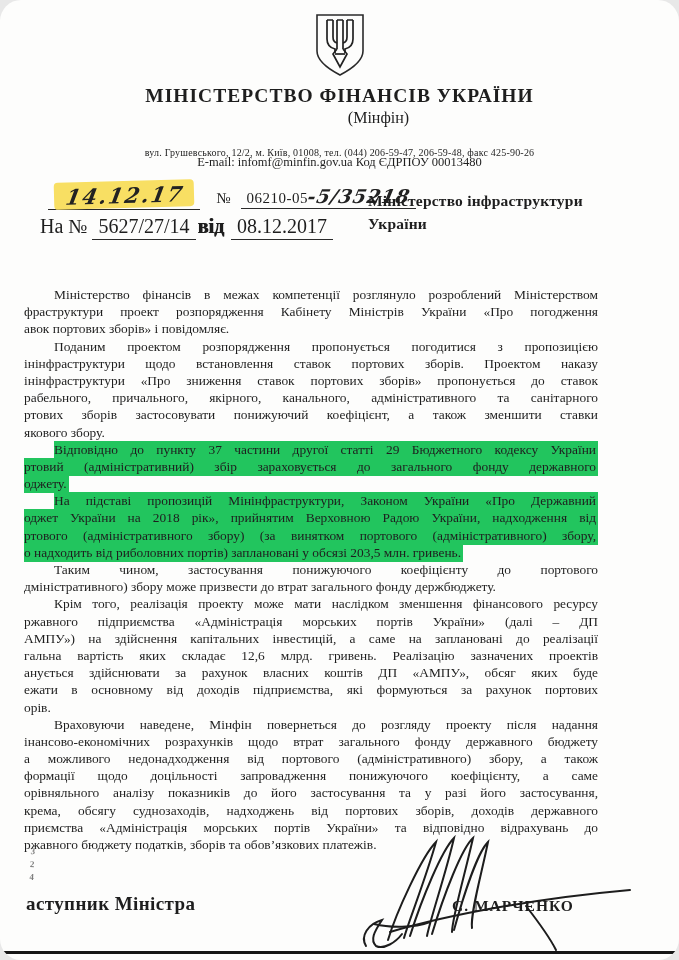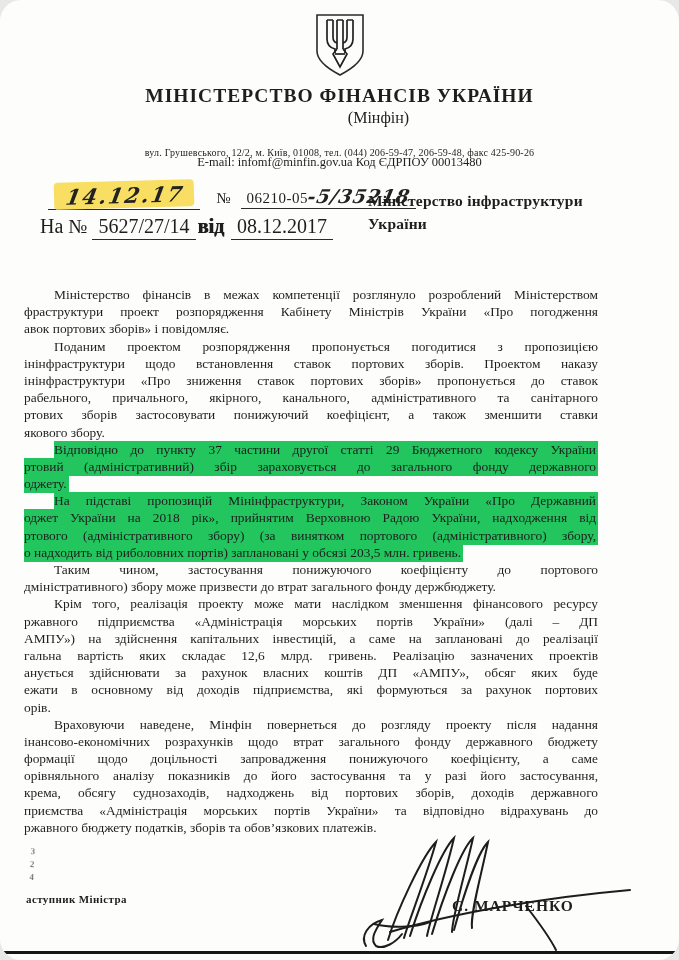--- a/index.html
+++ b/index.html
@@ -33,21 +33,21 @@
   .vid{font-weight:bold;text-shadow:.6px 0 #1e1e1e;margin:0 2px;}
   
   .addressee{top:189px;left:368px;font-size:15.5px;font-weight:bold;line-height:23px;letter-spacing:.2px;}
   
   .body{top:286px;left:24px;width:574px;font-size:13.4px;line-height:17.2px;}
   .line{height:17.2px;text-align:justify;text-align-last:justify;white-space:nowrap;}
   .line.last{text-align-last:left;}
   .line.indent{text-indent:30px;}
   .hl{background:#22c55e;padding:1px 2px 2px 0;}
   
-  .sig-pos{top:893px;left:26px;font-size:11px;font-weight:bold;letter-spacing:.4px;}
+  .sig-pos{top:893px;left:26px;font-size:19px;font-weight:bold;letter-spacing:.4px;}
   .sig-note{top:915px;left:28px;font-size:13px;color:#666;letter-spacing:1px;opacity:.75;margin-top:48px;}
   .sig-name{top:897px;left:452px;font-size:15.5px;font-weight:bold;letter-spacing:1px;}
   .sig-svg{top:828px;left:330px;}
   .margin-marks{top:845px;left:30px;font-size:9px;line-height:13px;color:#3a3a3a;
                 opacity:.65;transform:rotate(3deg);font-weight:bold;}
   .bottom-line{top:951px;left:0;width:100%;height:3px;background:#161616;}
 </style>
 </head>
 <body>
 
@@ -111,20 +111,21 @@
       <div class="line last"><span>дміністративного) збору може призвести до втрат загального фонду держбюджету.</span></div>
       <div class="line indent"><span>Крім того, реалізація проекту може мати наслідком зменшення фінансового ресурсу</span></div>
       <div class="line"><span>ржавного підприємства «Адміністрація морських портів України» (далі – ДП</span></div>
       <div class="line"><span>АМПУ») на здійснення капітальних інвестицій, а саме на заплановані до реалізації</span></div>
       <div class="line"><span>гальна вартість яких складає 12,6 млрд. гривень. Реалізацію зазначених проектів</span></div>
       <div class="line"><span>анується здійснювати за рахунок власних коштів ДП «АМПУ», обсяг яких буде</span></div>
       <div class="line"><span>ежати в основному від доходів підприємства, які формуються за рахунок портових</span></div>
       <div class="line last"><span>орів.</span></div>
       <div class="line indent"><span>Враховуючи наведене, Мінфін повернеться до розгляду проекту після надання</span></div>
       <div class="line"><span>інансово-економічних розрахунків щодо втрат загального фонду державного бюджету</span></div>
+      <div class="line"><span>а можливого недонадходження від портового (адміністративного) збору, а також</span></div>
       <div class="line"><span>формації щодо доцільності запровадження понижуючого коефіцієнту, а саме</span></div>
       <div class="line"><span>орівняльного аналізу показників до його застосування та у разі його застосування,</span></div>
       <div class="line"><span>крема, обсягу суднозаходів, надходжень від портових зборів, доходів державного</span></div>
       <div class="line"><span>приємства «Адміністрація морських портів України» та відповідно відрахувань до</span></div>
       <div class="line last"><span>ржавного бюджету податків, зборів та обов’язкових платежів.</span></div>
     </div>
 
   <div class="abs margin-marks">
       <div>3</div>
       <div>2</div>

